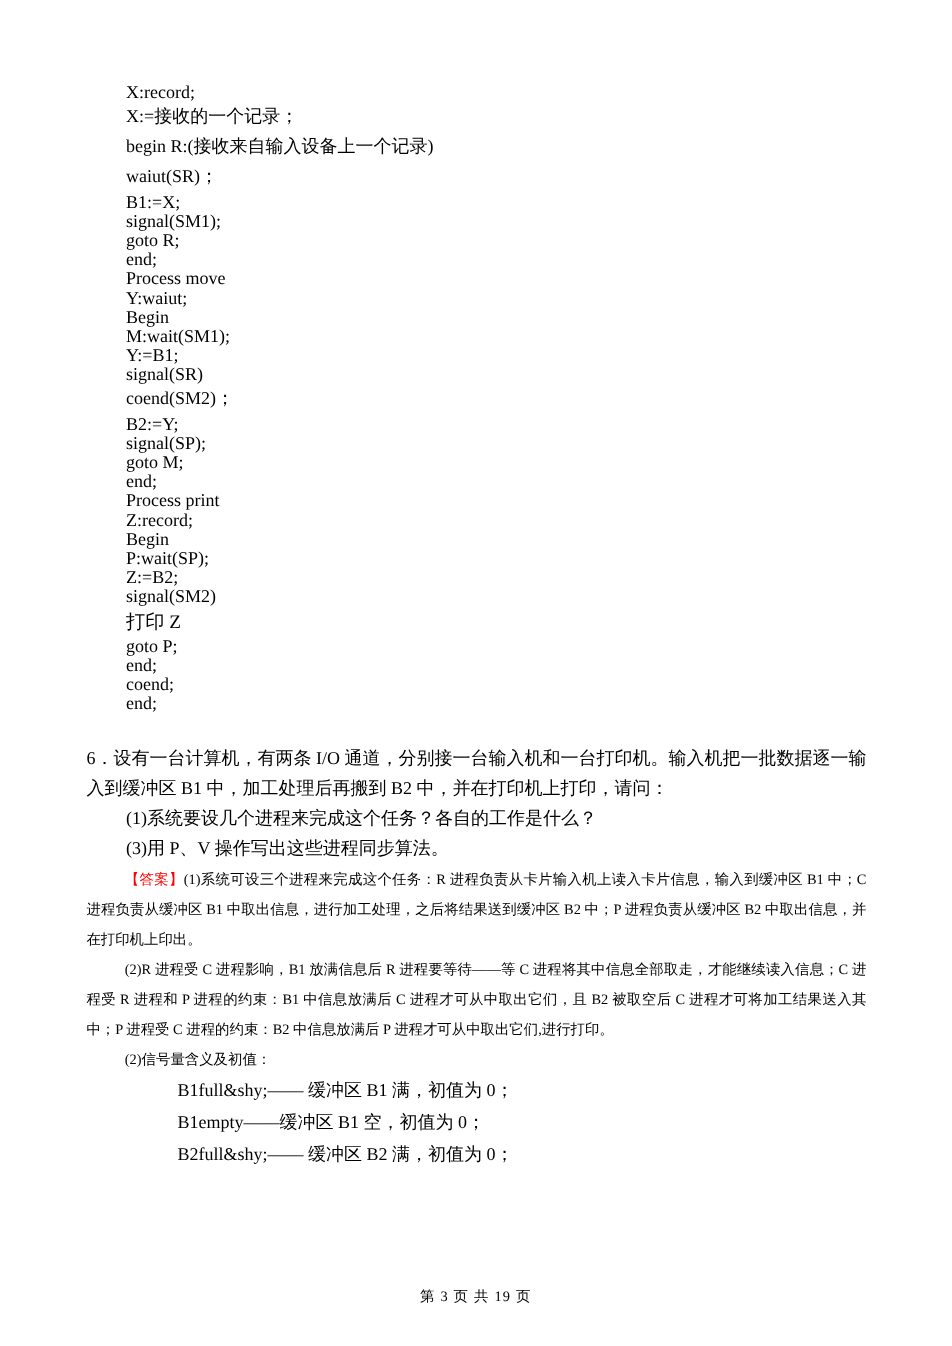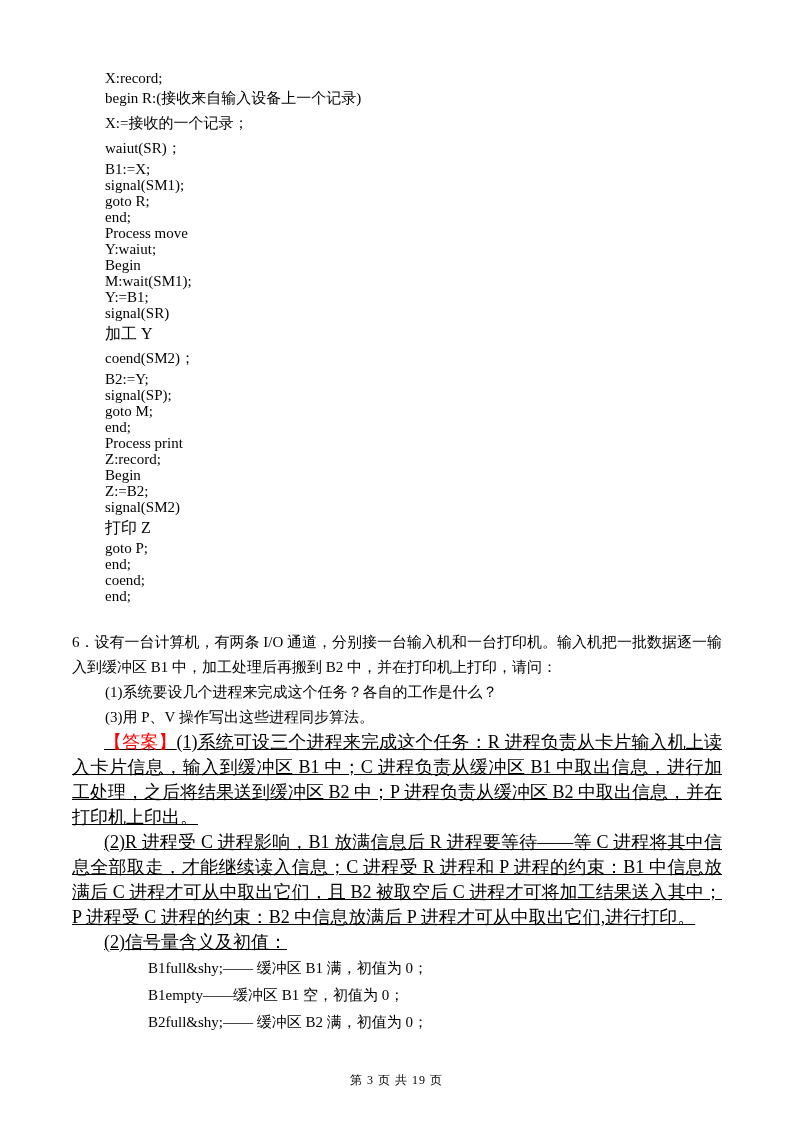--- a/index.html
+++ b/index.html
@@ -27,25 +27,24 @@
     margin-top: 26px;
     font-weight: 400;
     font-size: 15px;
     line-height: 25px;
     text-align: justify;
   }
   .q-item { font-size: 15px; line-height: 25px; text-indent: 33px; }
 
   
   .ans-p {
-    font-size: 18px;
+    font-size: 12px;
     line-height: 25px;
     text-align: justify;
     text-indent: 32px;
-    text-decoration: underline;
   }
   .ans-label { color: #ff0000; }
   .signal-line { font-size: 15px; line-height: 27px; padding-left: 76px; }
 
   .footer {
     position: absolute;
     left: 0; right: 0;
     bottom: 33px;
     text-align: center;
     font-size: 12px;
@@ -53,42 +52,42 @@
   }
 </style>
 </head>
 <body>
 
 <div class="page">
   <div class="content">
 
     <div class="code-block">
       <div class="code-line">X:record;</div>
+      <div class="code-line cn">X:=接收的一个记录；</div>
       <div class="code-line cn">begin R:(接收来自输入设备上一个记录)</div>
-      <div class="code-line cn">X:=接收的一个记录；</div>
       <div class="code-line cn">waiut(SR)；</div>
       <div class="code-line">B1:=X;</div>
       <div class="code-line">signal(SM1);</div>
       <div class="code-line">goto R;</div>
       <div class="code-line">end;</div>
       <div class="code-line">Process move</div>
       <div class="code-line">Y:waiut;</div>
       <div class="code-line">Begin</div>
       <div class="code-line">M:wait(SM1);</div>
       <div class="code-line">Y:=B1;</div>
       <div class="code-line">signal(SR)</div>
-      <div class="code-line cn big">加工 Y</div>
       <div class="code-line cn">coend(SM2)；</div>
       <div class="code-line">B2:=Y;</div>
       <div class="code-line">signal(SP);</div>
       <div class="code-line">goto M;</div>
       <div class="code-line">end;</div>
       <div class="code-line">Process print</div>
       <div class="code-line">Z:record;</div>
       <div class="code-line">Begin</div>
+      <div class="code-line">P:wait(SP);</div>
       <div class="code-line">Z:=B2;</div>
       <div class="code-line">signal(SM2)</div>
       <div class="code-line cn big">打印 Z</div>
       <div class="code-line">goto P;</div>
       <div class="code-line">end;</div>
       <div class="code-line">coend;</div>
       <div class="code-line">end;</div>
     </div>
 
     <div class="q-stem">6．设有一台计算机，有两条 I/O 通道，分别接一台输入机和一台打印机。输入机把一批数据逐一输入到缓冲区 B1 中，加工处理后再搬到 B2 中，并在打印机上打印，请问：</div>

